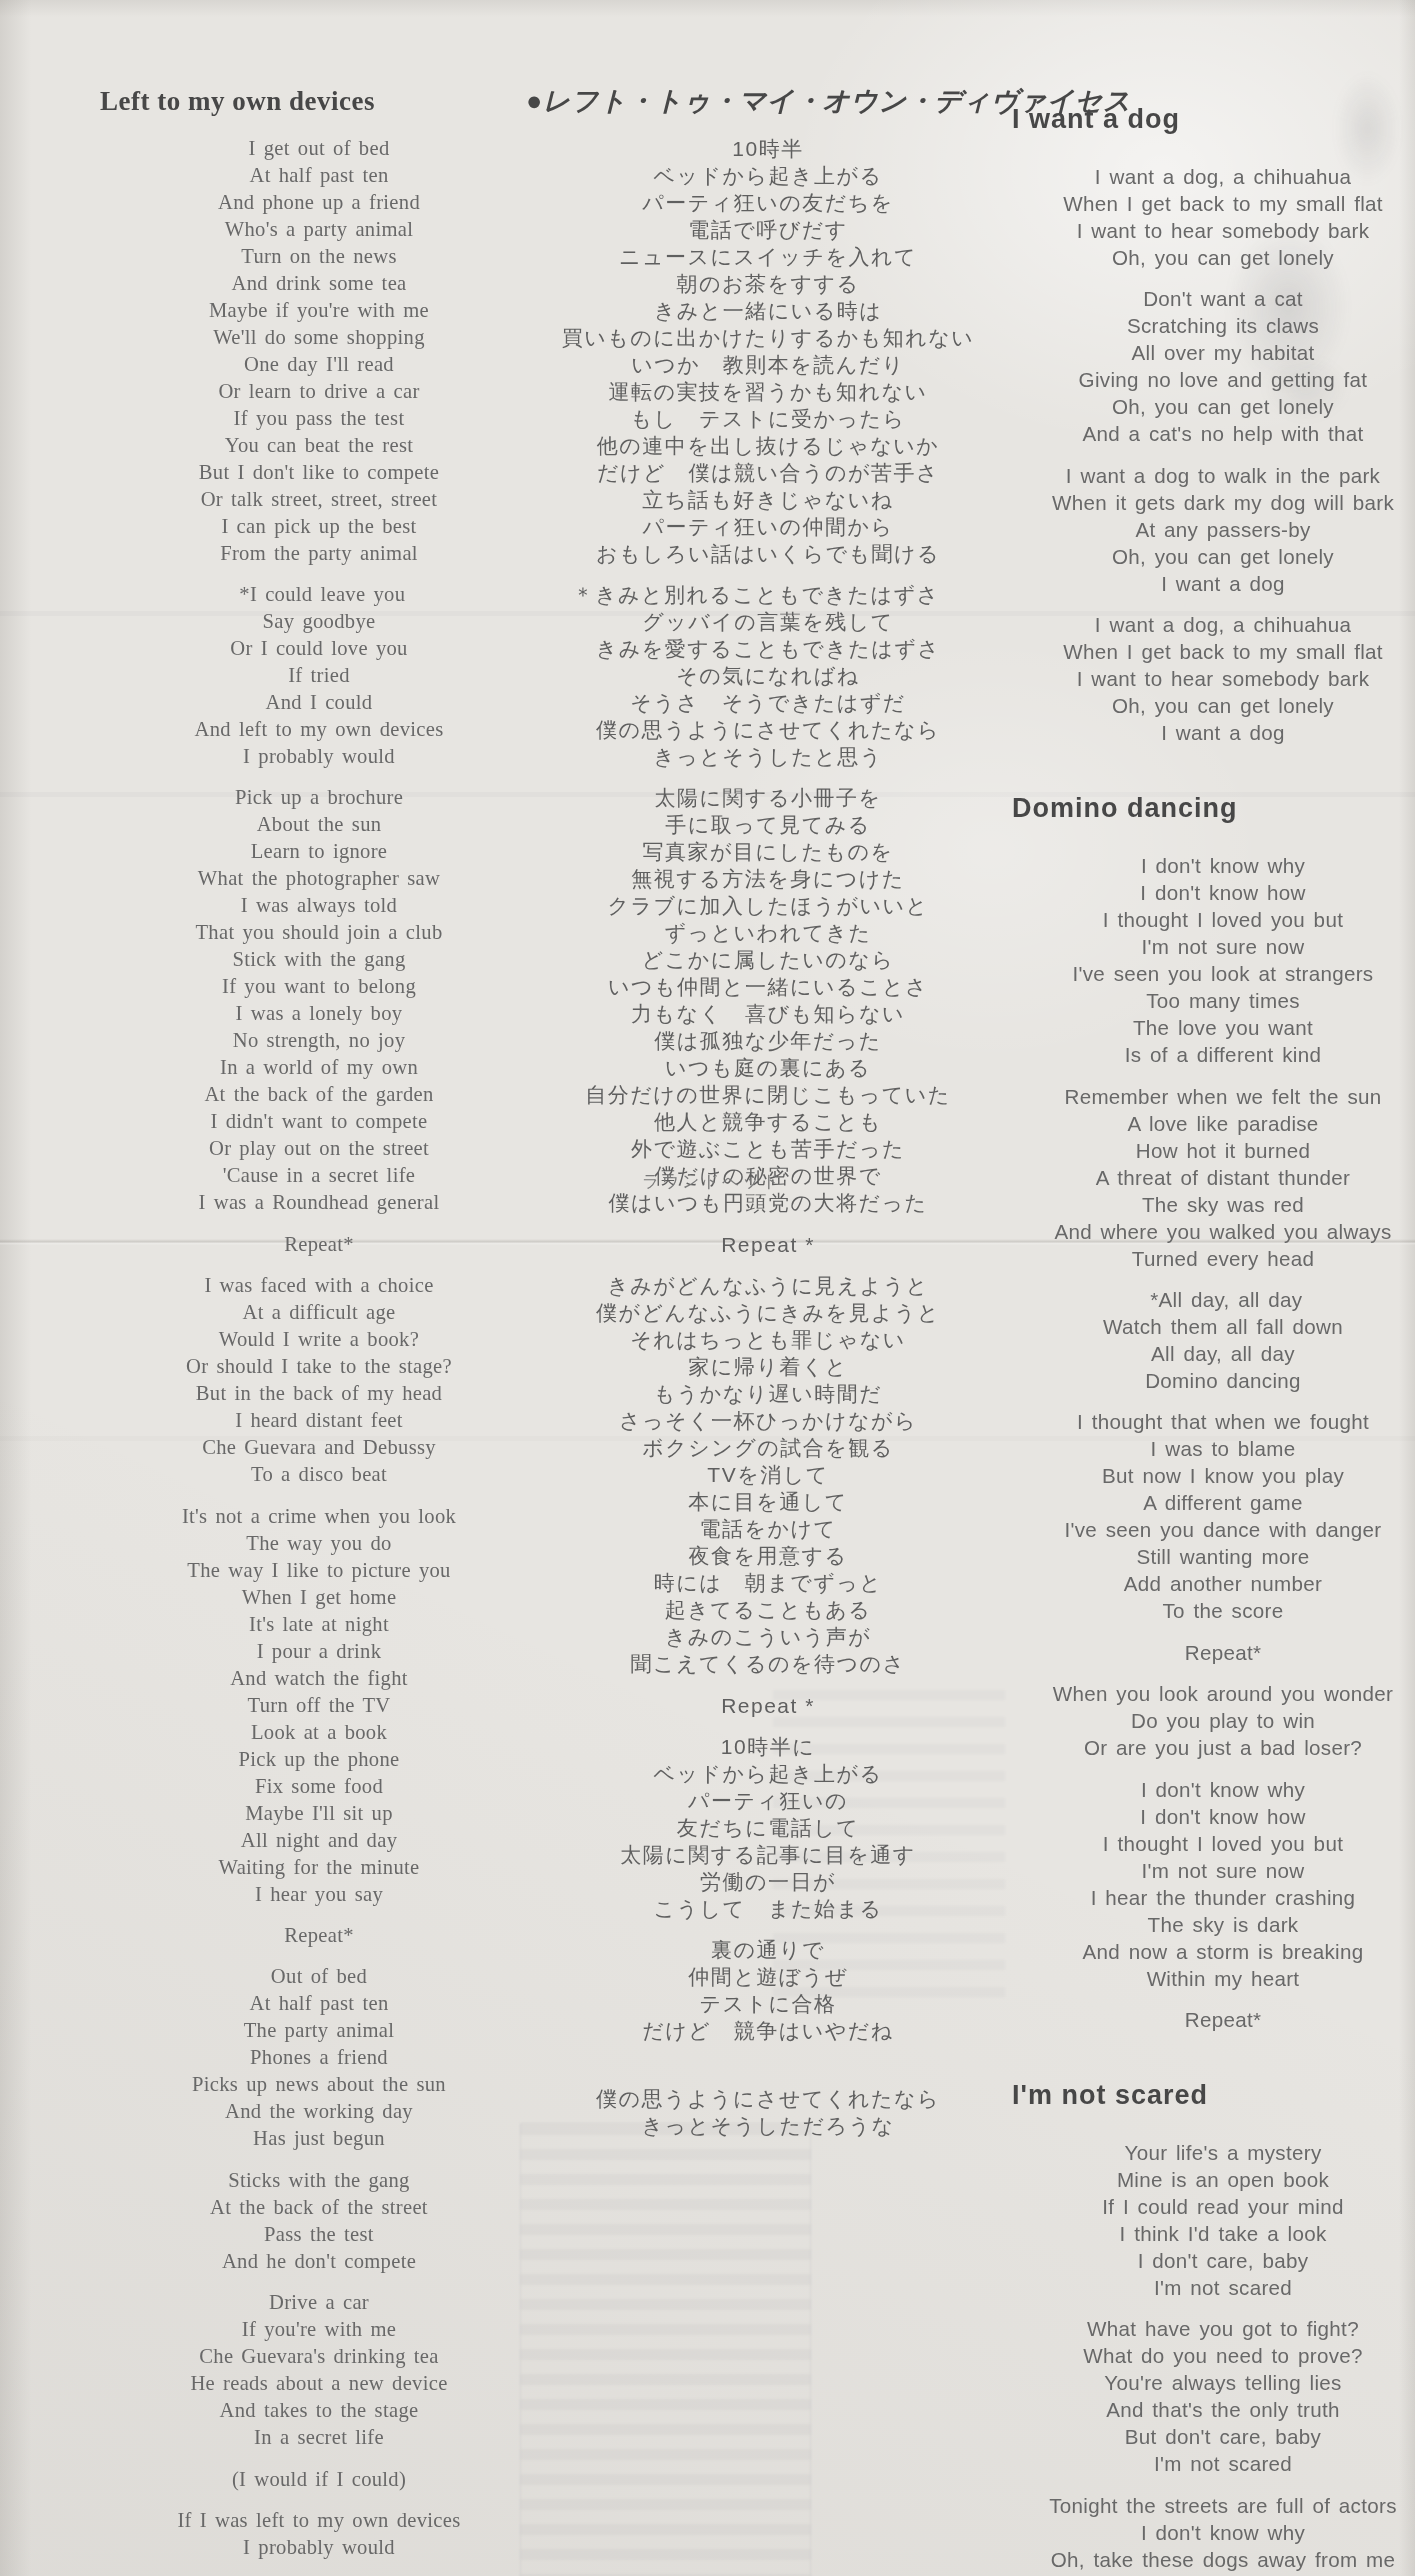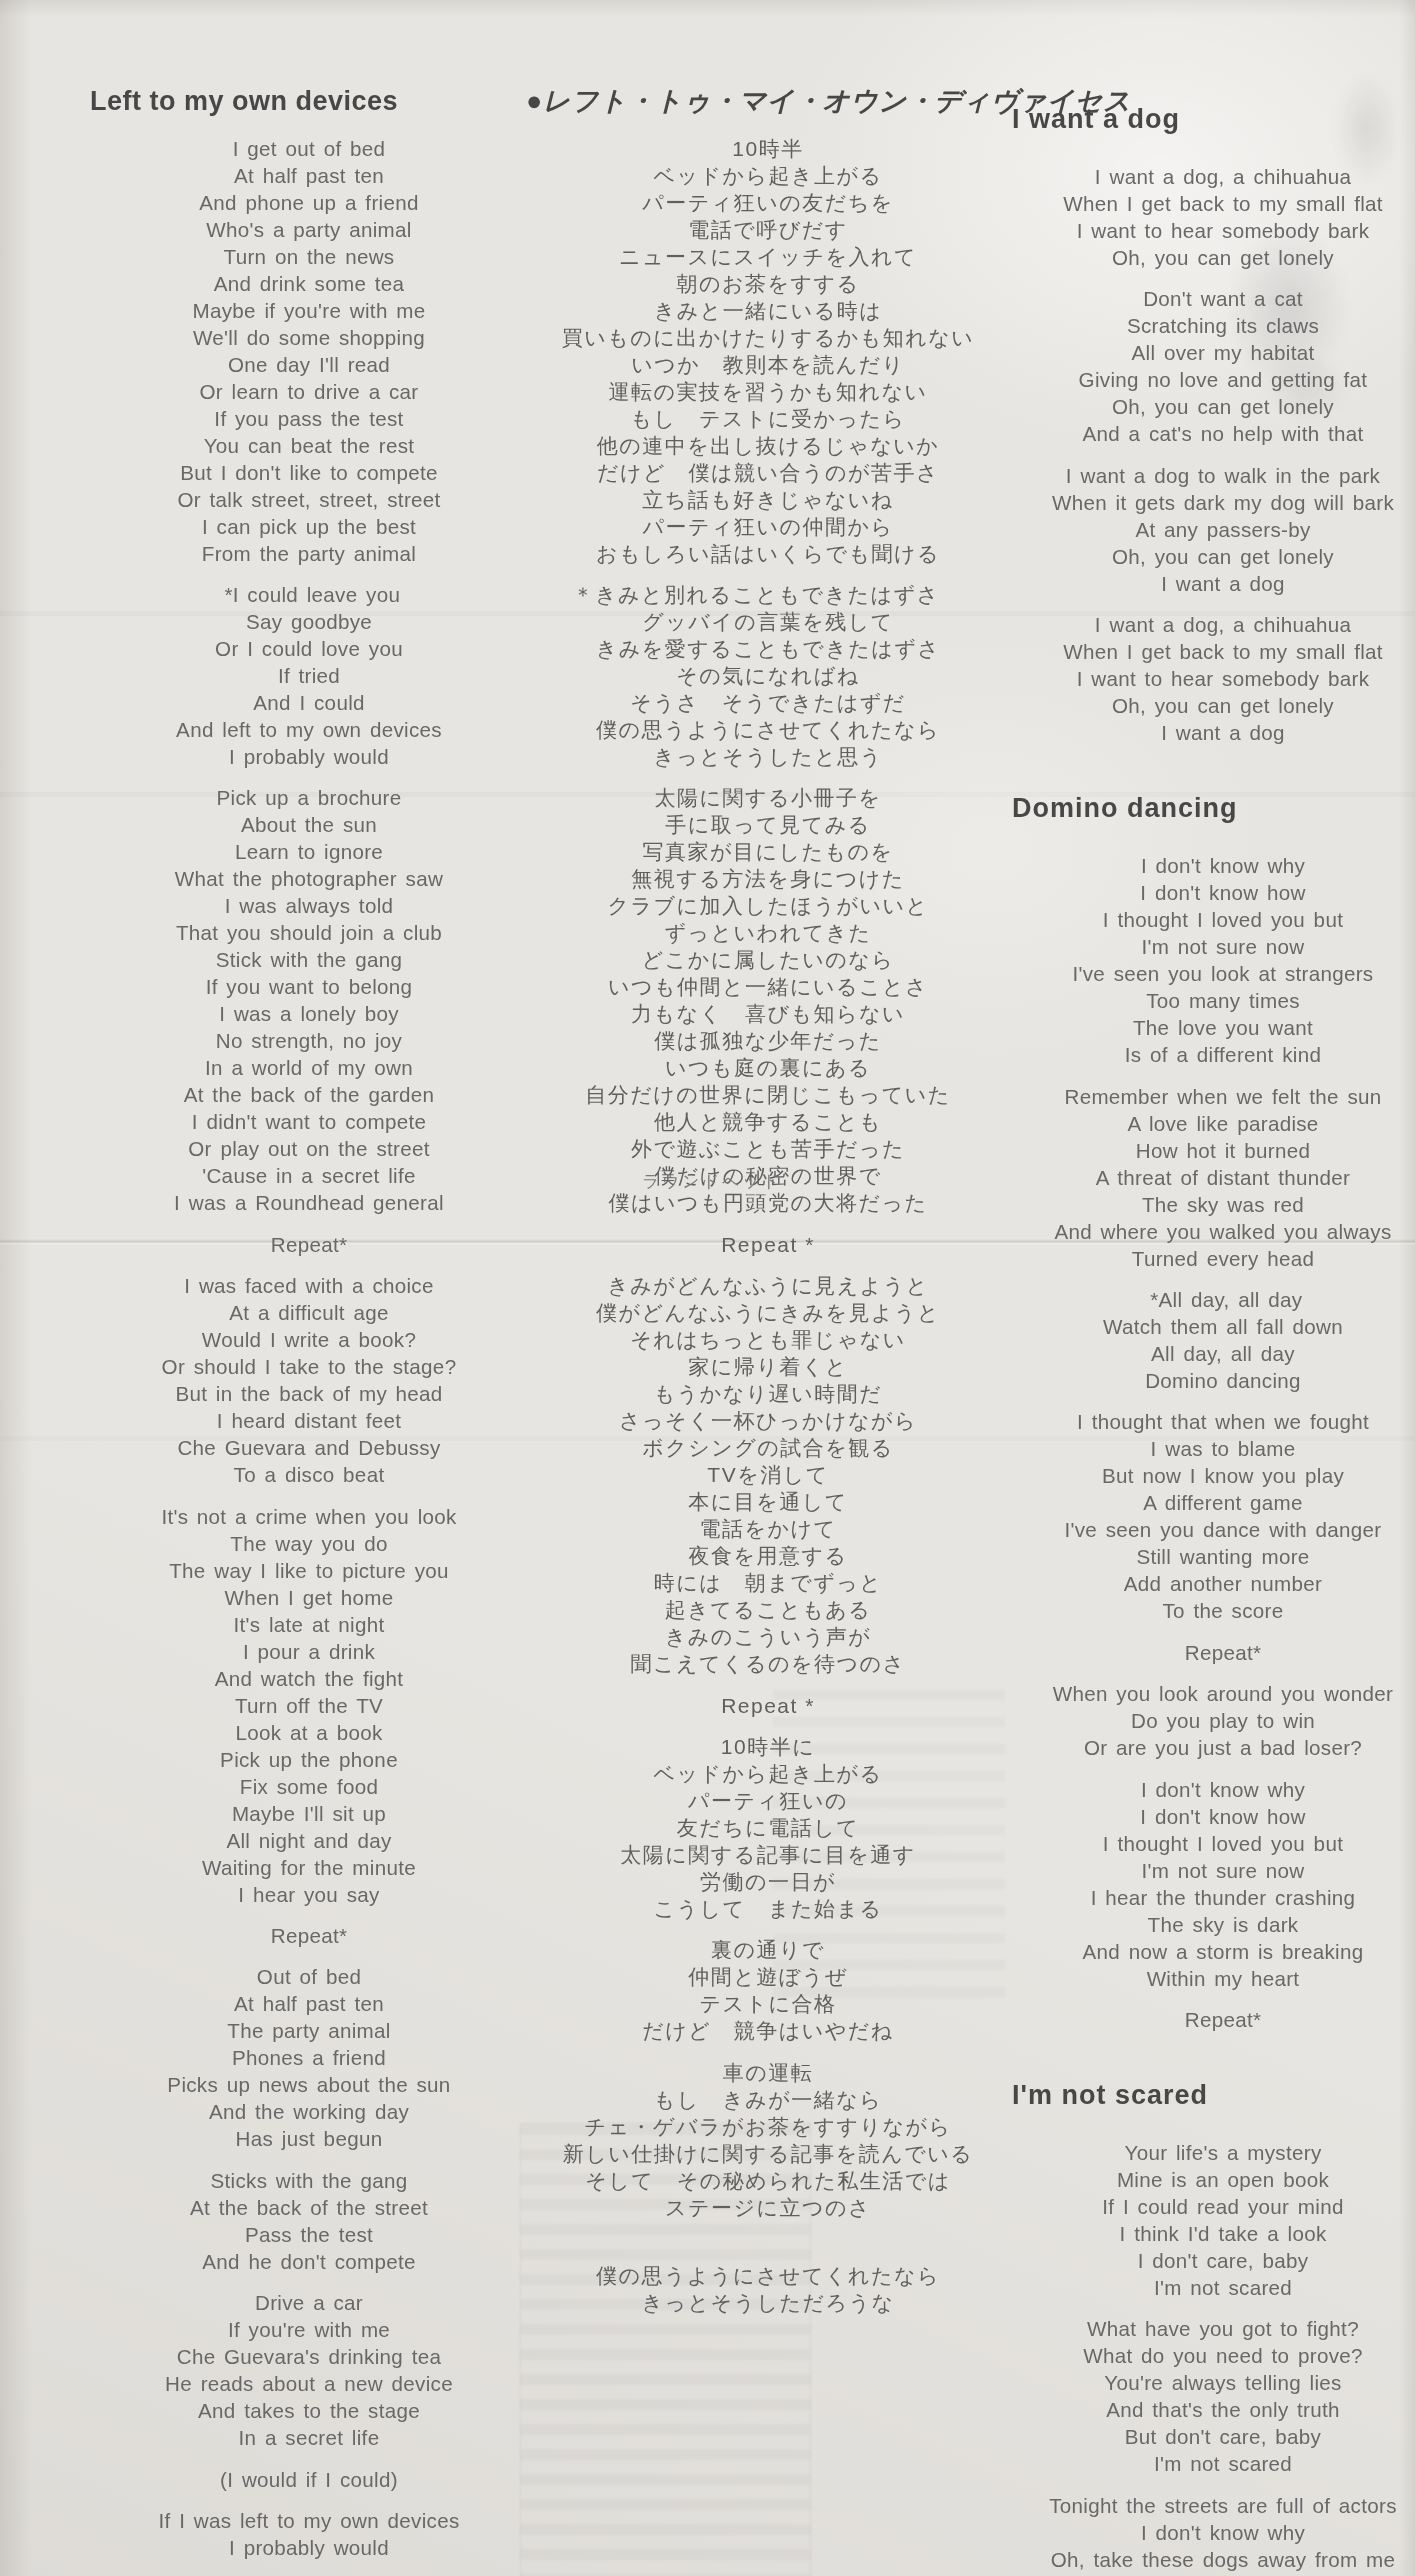--- a/index.html
+++ b/index.html
@@ -23,21 +23,21 @@
       linear-gradient(0deg, rgba(255,255,255,.35), transparent 7%);
     z-index:5;
   }
   .crease{position:absolute; left:0; width:100%; height:6.2px; z-index:6; pointer-events:none;
     background:linear-gradient(180deg, transparent, rgba(108,103,96,.20) 45%, rgba(255,255,255,.30) 78%, transparent);}
   .streak{position:absolute; left:0; width:100%; height:5.2px; background:rgba(135,135,150,.06); z-index:4; pointer-events:none;}
   .smudge{position:absolute; border-radius:50%; filter:blur(3.6px); z-index:6; pointer-events:none;}
   .ghost{position:absolute; z-index:1; pointer-events:none; filter:blur(1px);}
 
   .col{position:absolute; z-index:10;}
-  .col-left{left:90px; top:88px; width:438px;}
+  .col-left{left:100px; top:88px; width:438px;font-family:Liberation Serif, serif;}
   .col-mid{left:526px; top:88px; width:484px;}
   .col-right{left:1012px; top:106px; width:422px;}
 
   h2.song-title{
     margin:0 0 19.6px 0; font-size:27px; line-height:27px; font-weight:700;
     letter-spacing:0.5px; color:var(--heading,#474747); white-space:pre;
   }
   .col-right h2.song-title{margin-bottom:30px; letter-spacing:1px;}
   .jp-title{font-size:21.6px; letter-spacing:0px;font-style:italic;}
   .stanza{margin:0 0 14.4px 0;text-align:center;}
@@ -266,28 +266,20 @@
           <div class="line">太陽に関する記事に目を通す</div>
           <div class="line">労働の一日が</div>
           <div class="line">こうして　また始まる</div>
         </div>
         <div class="stanza">
           <div class="line">裏の通りで</div>
           <div class="line">仲間と遊ぼうぜ</div>
           <div class="line">テストに合格</div>
           <div class="line">だけど　競争はいやだね</div>
         </div>
-        <div class="stanza">
-          <div class="line">車の運転</div>
-          <div class="line">もし　きみが一緒なら</div>
-          <div class="line">チェ・ゲバラがお茶をすすりながら</div>
-          <div class="line">新しい仕掛けに関する記事を読んでいる</div>
-          <div class="line">そして　その秘められた私生活では</div>
-          <div class="line">ステージに立つのさ</div>
-        </div>
         <div class="stanza extra-gap">
           <div class="line">僕の思うようにさせてくれたなら</div>
           <div class="line">きっとそうしただろうな</div>
         </div>
       </div>
     <span class="furigana">ラウンドヘッド</span>
   </div>
 
   <div class="col col-right">
     <div class="song">

